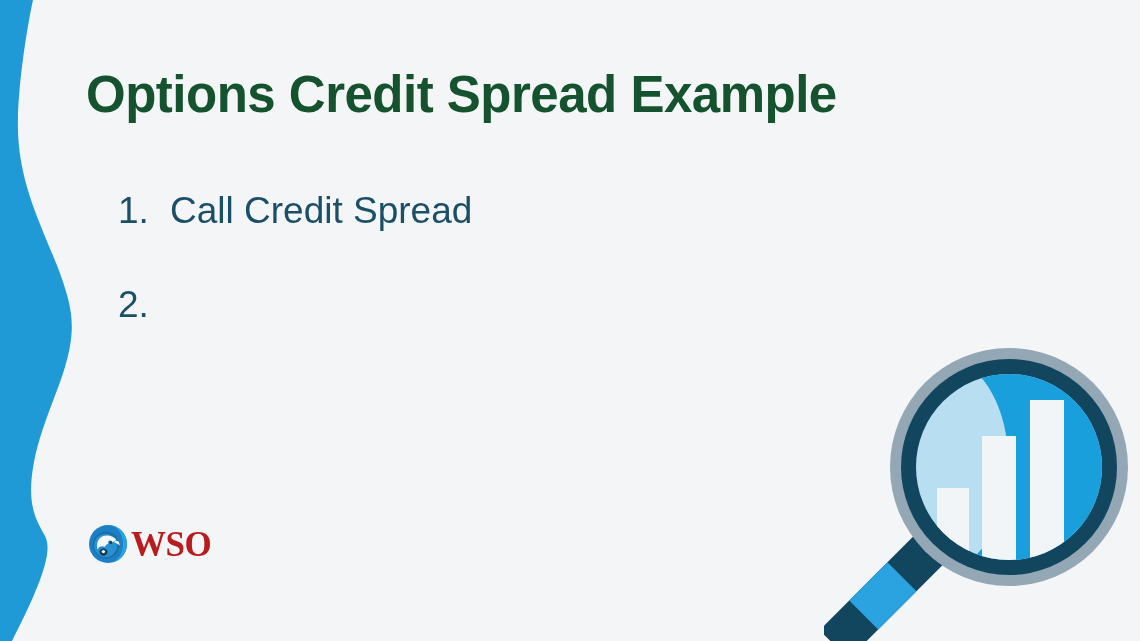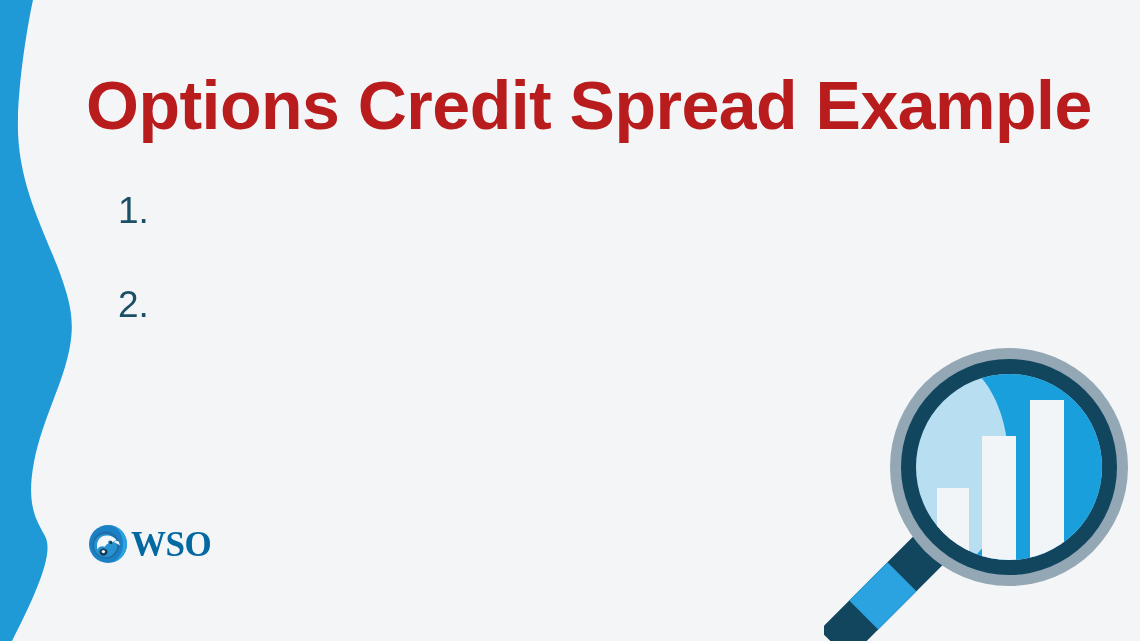--- a/index.html
+++ b/index.html
@@ -24,24 +24,24 @@
     width: 120px;
     height: 641px;
     z-index: 1;
   }
   #slide-title {
     position: absolute;
     left: 86px;
     top: 66px;
     z-index: 5;
     font-family: "Liberation Sans", sans-serif;
-    font-size: 68px;
+    font-size: 51px;
     font-weight: bold;
     letter-spacing: -0.5px;
-    color: #b91c1c;
+    color: #14532d;
     white-space: nowrap;
     line-height: 1.15;
   }
   #bullet-list {
     position: absolute;
     left: 118px;
     top: 192px;
     z-index: 5;
     margin: 0;
     padding: 0;
@@ -73,21 +73,21 @@
   #wso-logo .logo-mark {
     width: 40px;
     height: 40px;
     flex: 0 0 40px;
     display: block;
   }
   #wso-logo .logo-word {
     font-family: "Liberation Serif", serif;
     font-size: 35px;
     font-weight: bold;
-    color: #0369a1;
+    color: #b91c1c;
     letter-spacing: -0.5px;
     margin-left: 3px;
     line-height: 1;
   }
   #magnifier {
     position: absolute;
     left: 824px;
     top: 336px;
     width: 316px;
     height: 305px;
@@ -107,20 +107,21 @@
              C26,504 36,520 45,536
              C54,552 38,590 12,641
              L0,641 Z" fill="#1F9AD7"></path>
   </svg>
 
   <div id="slide-title">Options Credit Spread Example</div>
 
   <ol id="bullet-list">
     <li>
       <span class="li-num">1.</span>
+      <span class="li-text">Call Credit Spread</span>
     </li>
     <li>
       <span class="li-num">2.</span>
     </li>
   </ol>
 
   <div id="wso-logo">
     <svg class="logo-mark" viewBox="0 0 40 40" aria-hidden="true">
       <circle cx="20" cy="20" r="19" fill="#1B80C4"></circle>
       <path d="M20,1 A19,19 0 0,1 20,39 A15,19 0 0,0 20,1 Z" fill="#2AA3DE"></path>

